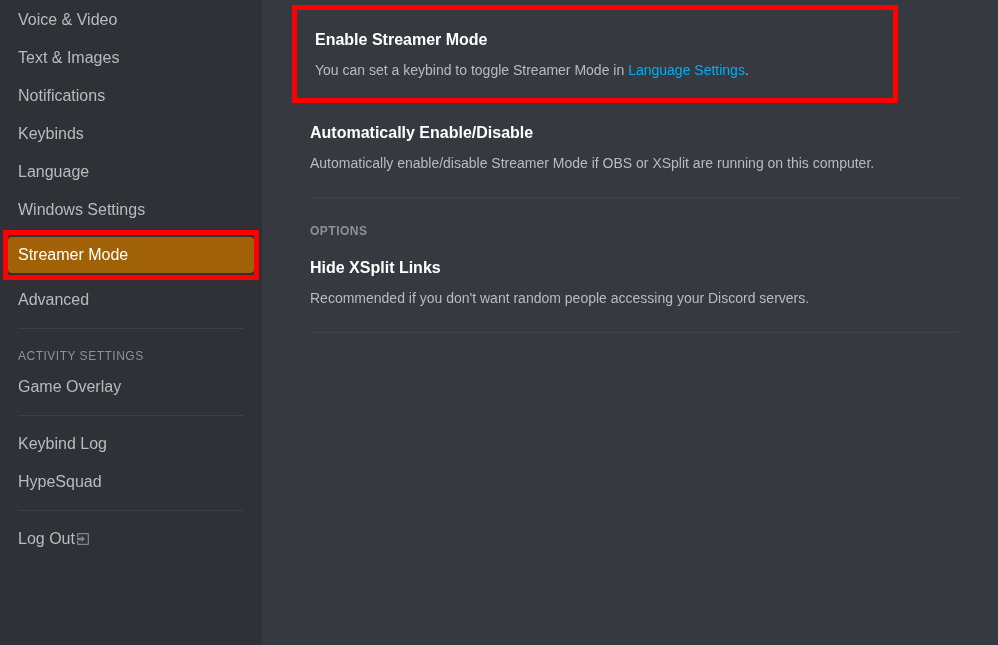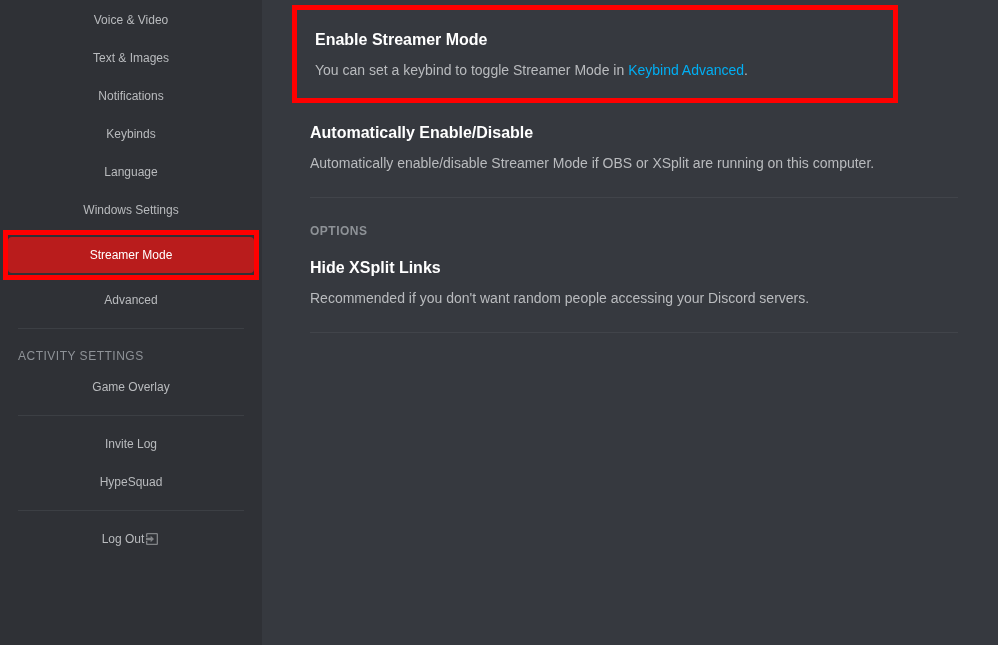--- a/index.html
+++ b/index.html
@@ -17,31 +17,31 @@
     }
     .sidebar {
       width: 262px;
       background: #2f3136;
       padding: 0 8px;
       overflow-y: hidden;
     }
     .sidebar-item {
       padding: 8px 10px;
       color: #b9bbbe;
-      font-size: 12px;
+      font-size: 16px;
       border-radius: 4px;
       cursor: pointer;
       margin: 2px 0;
       line-height: 20px;
       display: flex;
       align-items: center;
-      justify-content: center;
+      justify-content: flex-start;
     }
     .sidebar-item.selected {
-      background: #b91c1c;
+      background: #a16207;
       color: #ffffff;
     }
     .sidebar-divider {
       height: 1px;
       background: #3c3f44;
       margin: 10px 10px;
     }
     .sidebar-header {
       padding: 10px 10px 4px 10px;
       color: #8e9297;
@@ -143,42 +143,42 @@
   <div class="sidebar-divider"></div>
 
   <div class="sidebar-header">Activity Settings</div>
   <div class="sidebar-item">
       <span>Game Overlay</span>
     </div>
 
   <div class="sidebar-divider"></div>
 
   <div class="sidebar-item">
-      <span>Invite Log</span>
+      <span>Keybind Log</span>
     </div>
   <div class="sidebar-item">
       <span>HypeSquad</span>
     </div>
 
   <div class="sidebar-divider"></div>
 
   <div class="sidebar-item">
     <span>Log Out</span>
     <svg class="logout-icon" viewBox="0 0 24 24" fill="currentColor">
       <path d="M10 17l5-5-5-5v3H3v4h7v3zm9-14H5c-1.1 0-2 .9-2 2v4h2V5h14v14H5v-4H3v4c0 1.1.9 2 2 2h14c1.1 0 2-.9 2-2V5c0-1.1-.9-2-2-2z"></path>
     </svg>
   </div>
 </div>
 
 <div class="main">
 
   <div class="highlight-box-main">
     <div class="setting-title">Enable Streamer Mode</div>
     <div class="setting-desc">
-      <span>You can set a keybind to toggle Streamer Mode in </span><a href="#">Keybind Advanced</a><span>.</span>
+      <span>You can set a keybind to toggle Streamer Mode in </span><a href="#">Language Settings</a><span>.</span>
     </div>
   </div>
 
   <div class="setting-block">
     <div class="setting-title">Automatically Enable/Disable</div>
     <div class="setting-desc">Automatically enable/disable Streamer Mode if OBS or XSplit are running on this computer.</div>
   </div>
 
   <div class="section-header">Options</div>
 

